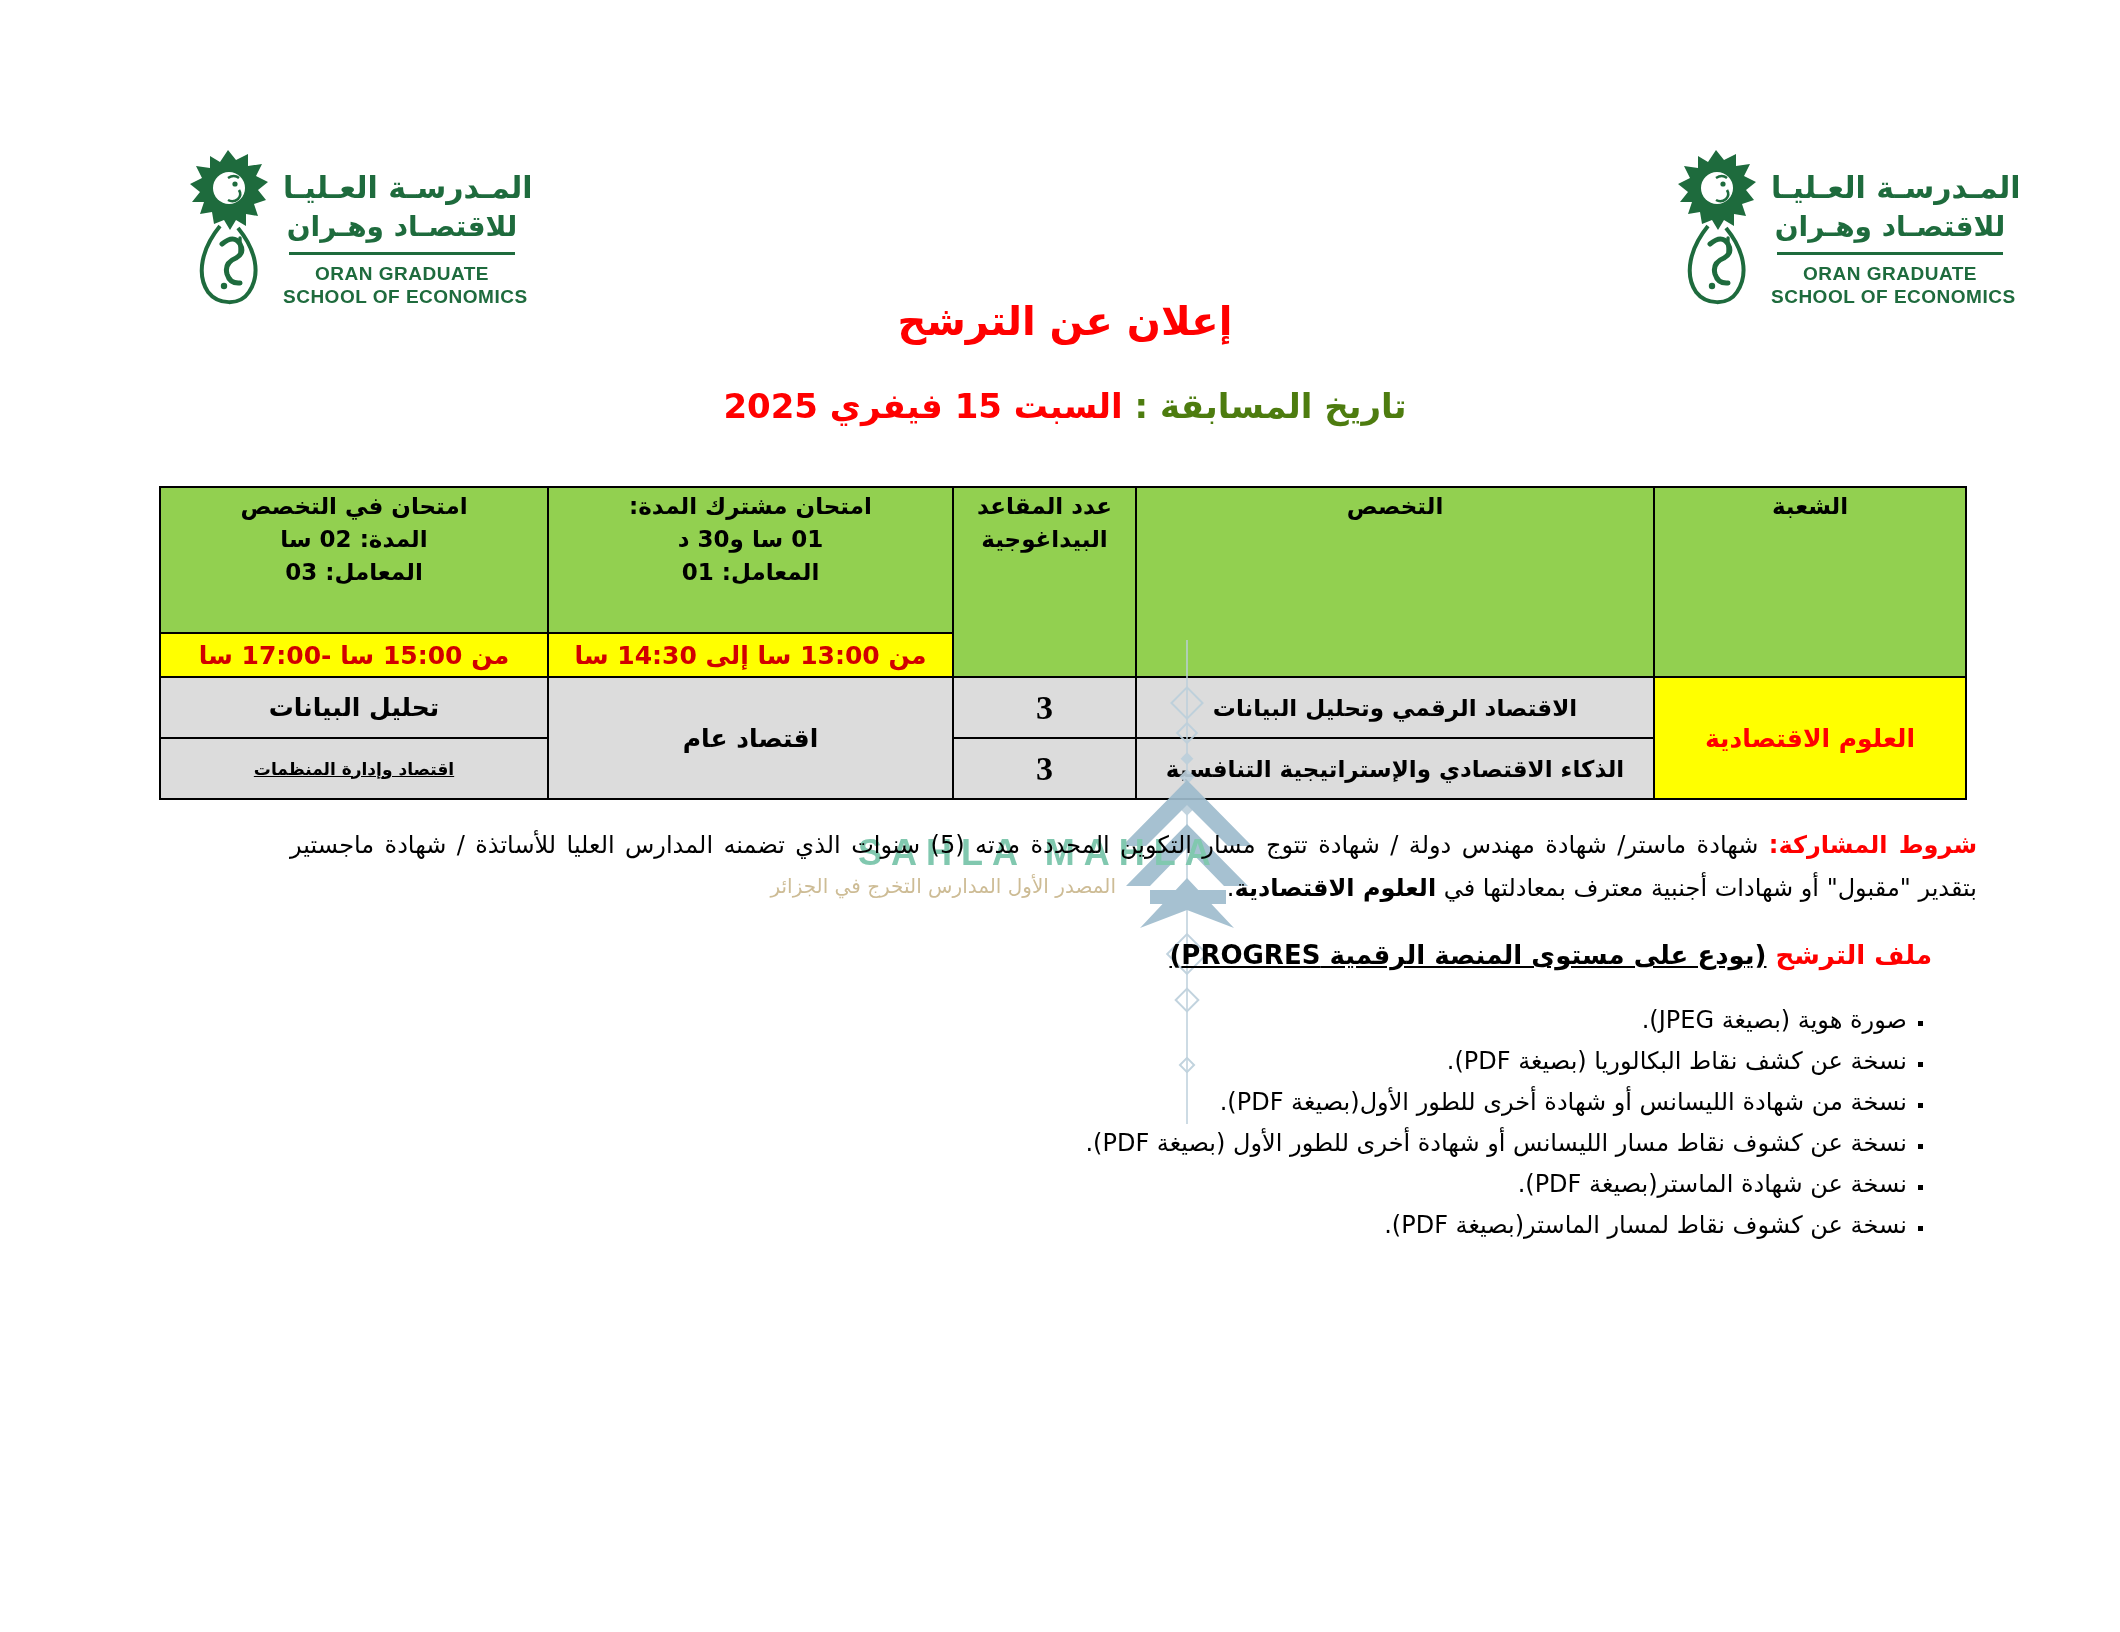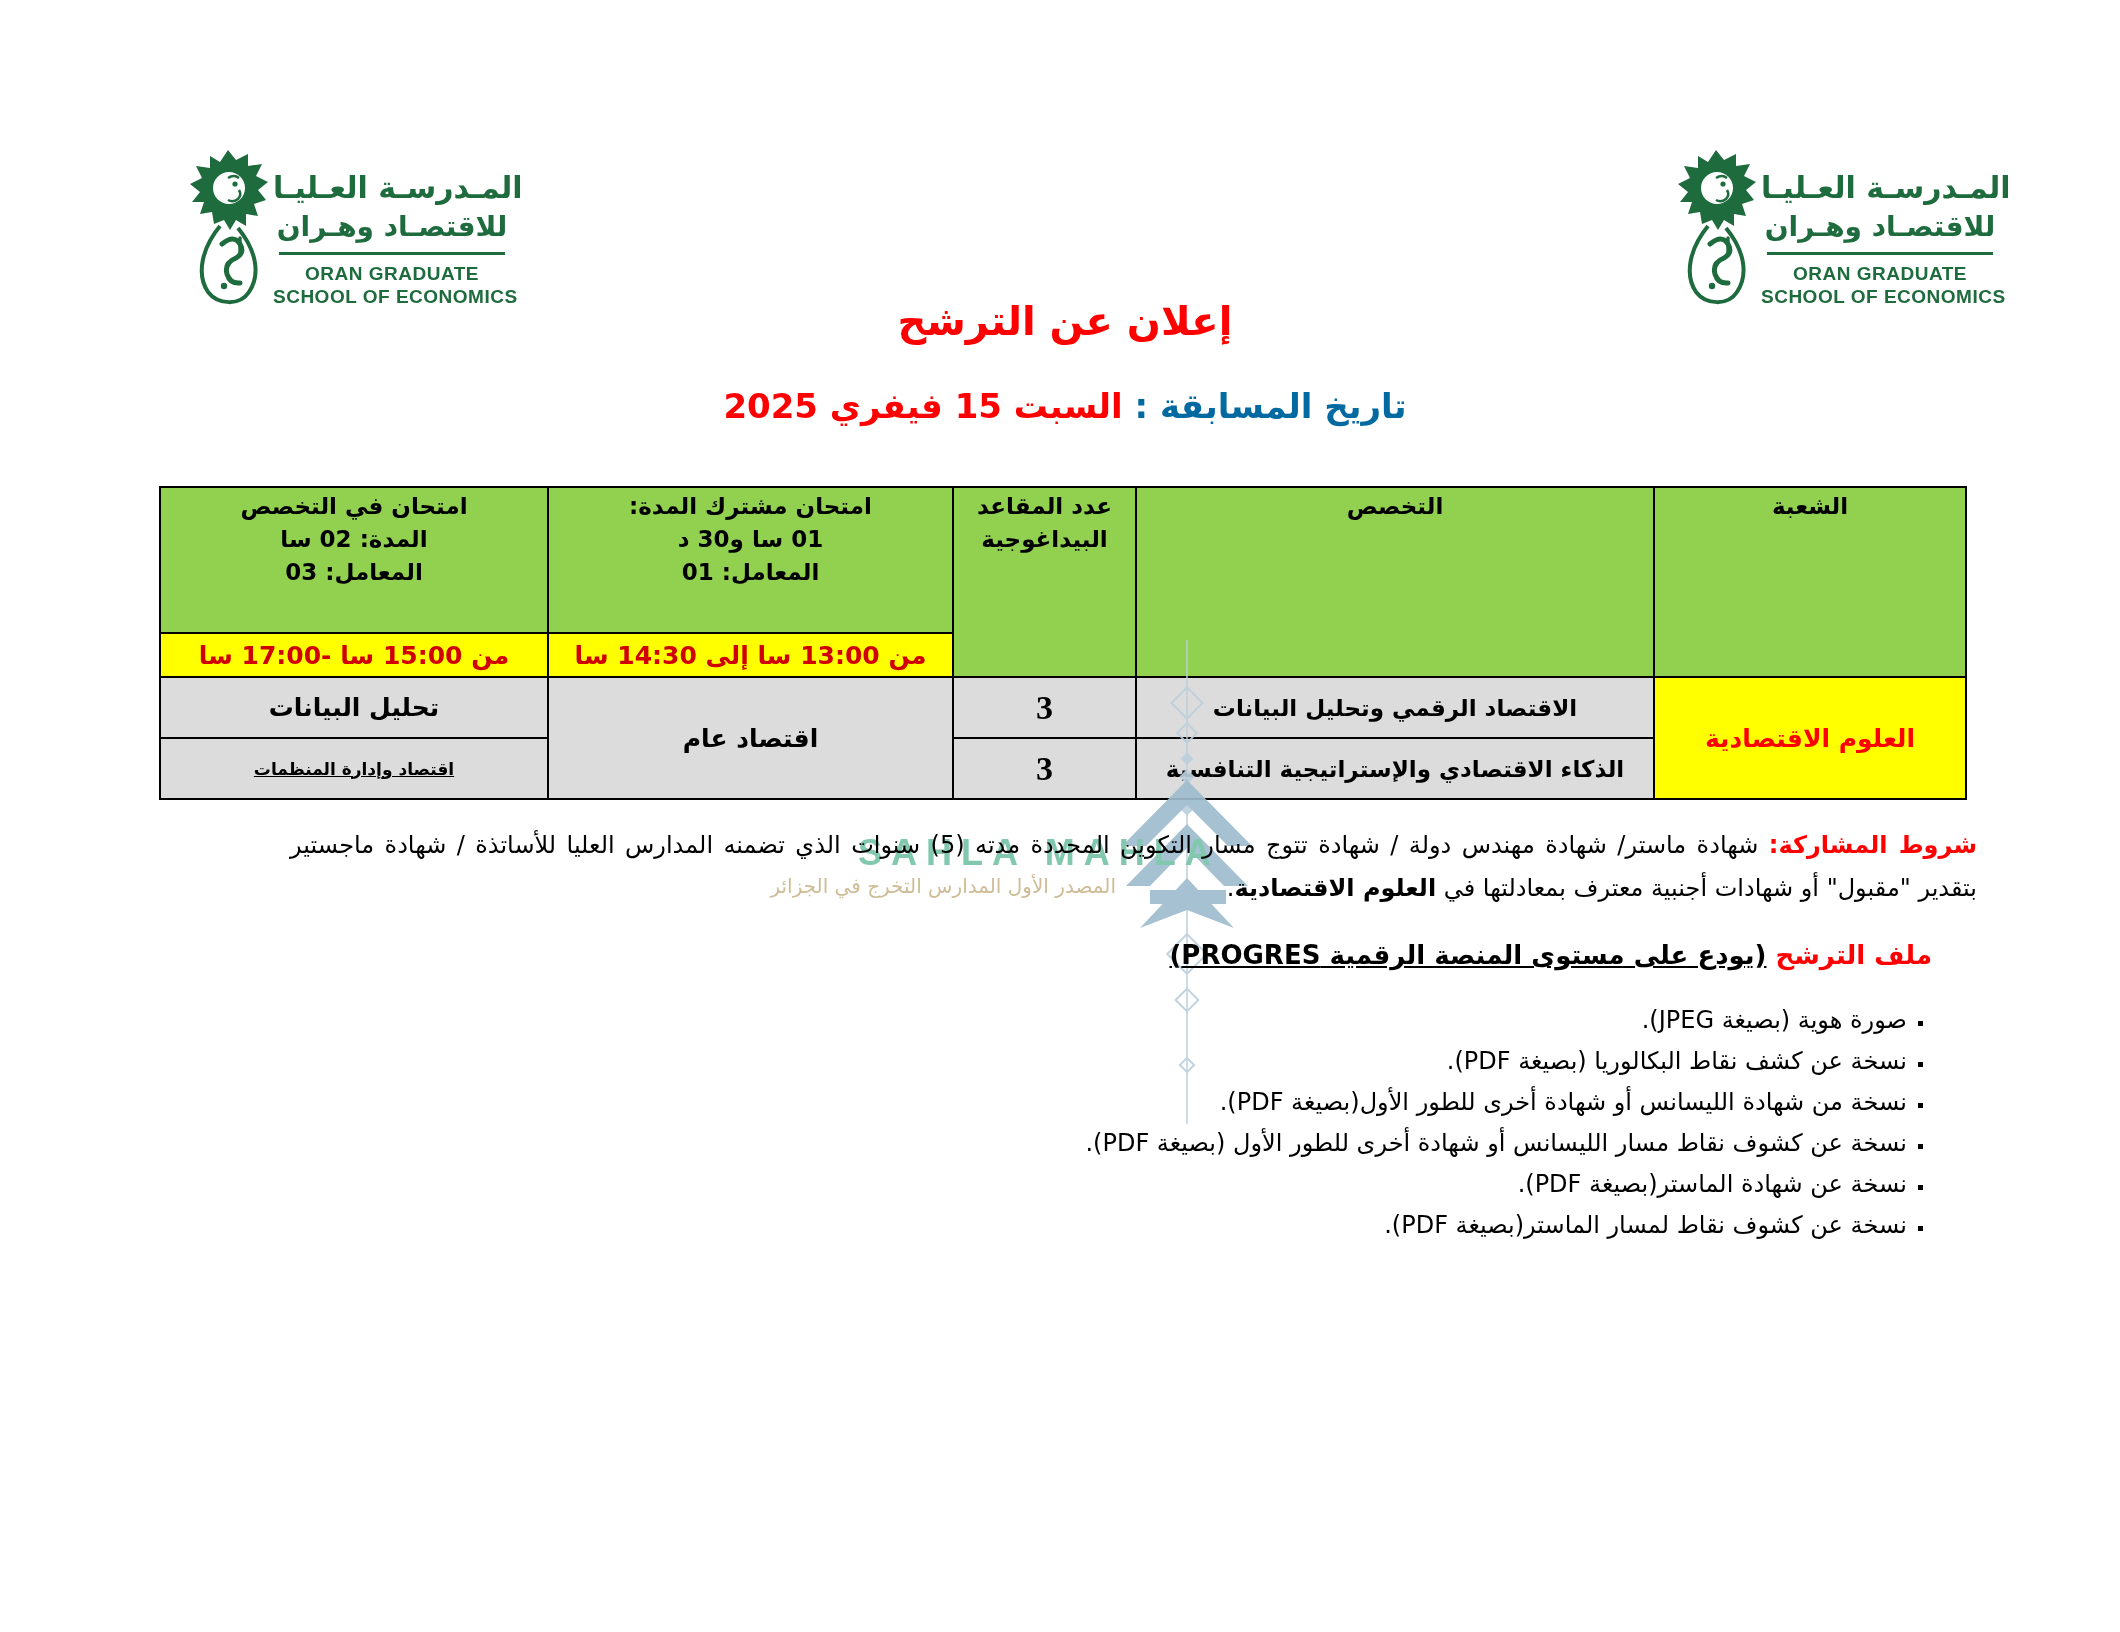--- a/index.html
+++ b/index.html
@@ -1,36 +1,36 @@
 <!DOCTYPE html>
 <html lang="ar"><head>
 <meta charset="utf-8">
 <style>
   html,body{margin:0;padding:0;background:#888;}
   .page{
     position:relative;width:2120px;height:1632px;background:#ffffff;
     font-family:"DejaVu Sans",sans-serif;overflow:hidden;
   }
   
-  .logo{position:absolute;display:flex;align-items:flex-start;z-index:3;}
+  .logo{position:absolute;display:flex;align-items:flex-start;gap:10px;z-index:3;}
   .logo-a{left:183px;top:146px;}
   .logo-b{left:1671px;top:146px;}
   .logo svg{display:block;}
   .logo-text{width:238px;text-align:center;color:#1E6B3D;margin-top:22px;}
   .logo-ar1{font-size:30px;font-weight:bold;line-height:40px;white-space:nowrap;}
   .logo-ar2{font-size:28px;font-weight:bold;line-height:38px;white-space:nowrap;}
   .logo-rule{height:3px;background:#1E6B3D;margin:6px 6px 7px 6px;}
   .logo-en{font-family:"Liberation Sans",sans-serif;font-size:19px;font-weight:bold;
     line-height:23px;letter-spacing:.5px;white-space:nowrap;}
   
   .title-red{position:absolute;left:160px;top:298px;width:1810px;text-align:center;
     color:#FF0000;font-size:40px;font-weight:bold;z-index:3;}
   .date-line{position:absolute;left:160px;top:386px;width:1810px;text-align:center;
     font-size:34px;font-weight:bold;direction:rtl;z-index:3;}
-  .date-line .black{color:#0369a1;}
+  .date-line .black{color:#4d7c0f;}
   .date-line .red{color:#FF0000;}
   
   table.exam{position:absolute;left:159px;top:486px;width:1806px;border-collapse:collapse;
     direction:rtl;table-layout:fixed;z-index:1;}
   table.exam td{border:2px solid #000;text-align:center;padding:2px 6px;overflow:hidden;}
   td.green{background:#92D050;vertical-align:top;font-weight:bold;font-size:23px;line-height:33px;}
   td.yellowtime{background:#FFFF00;color:#D10000;font-weight:bold;font-size:25px;height:38px;white-space:nowrap;}
   td.branchval{background:#FFFF00;color:#FF0000;font-weight:bold;font-size:25px;vertical-align:middle;}
   td.gray{background:#DCDCDC;font-weight:bold;font-size:23px;vertical-align:middle;white-space:nowrap;}
   td.seat{font-family:"Liberation Serif",serif;font-size:34px;font-weight:bold;}

